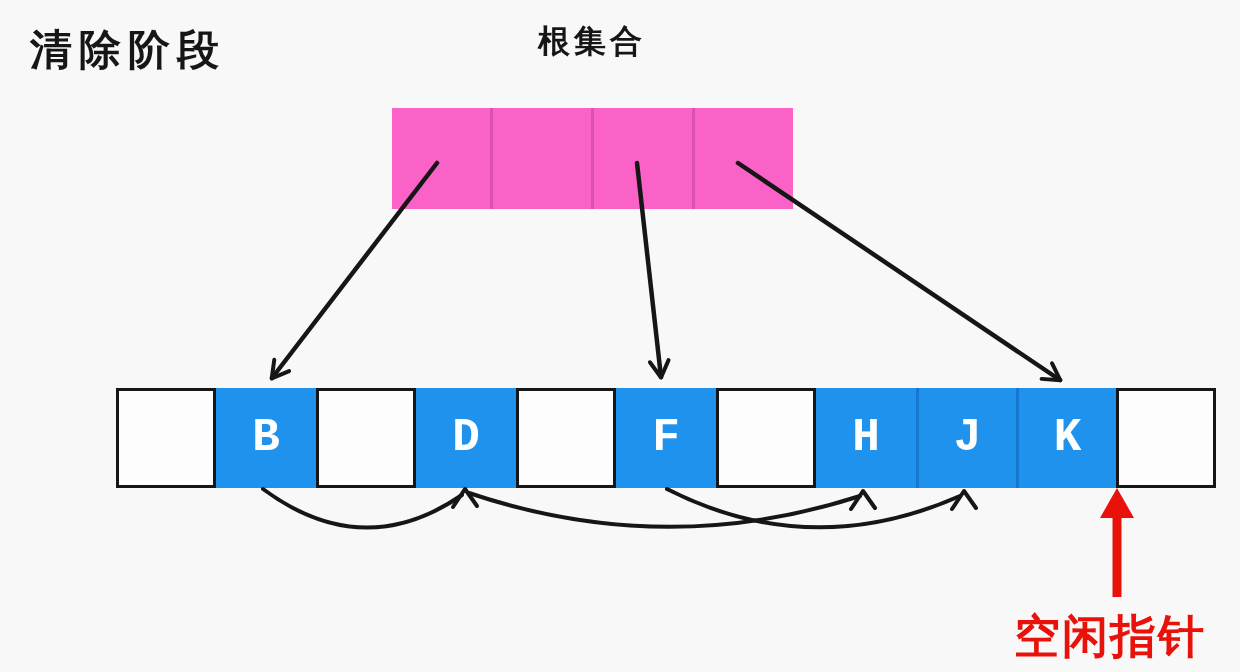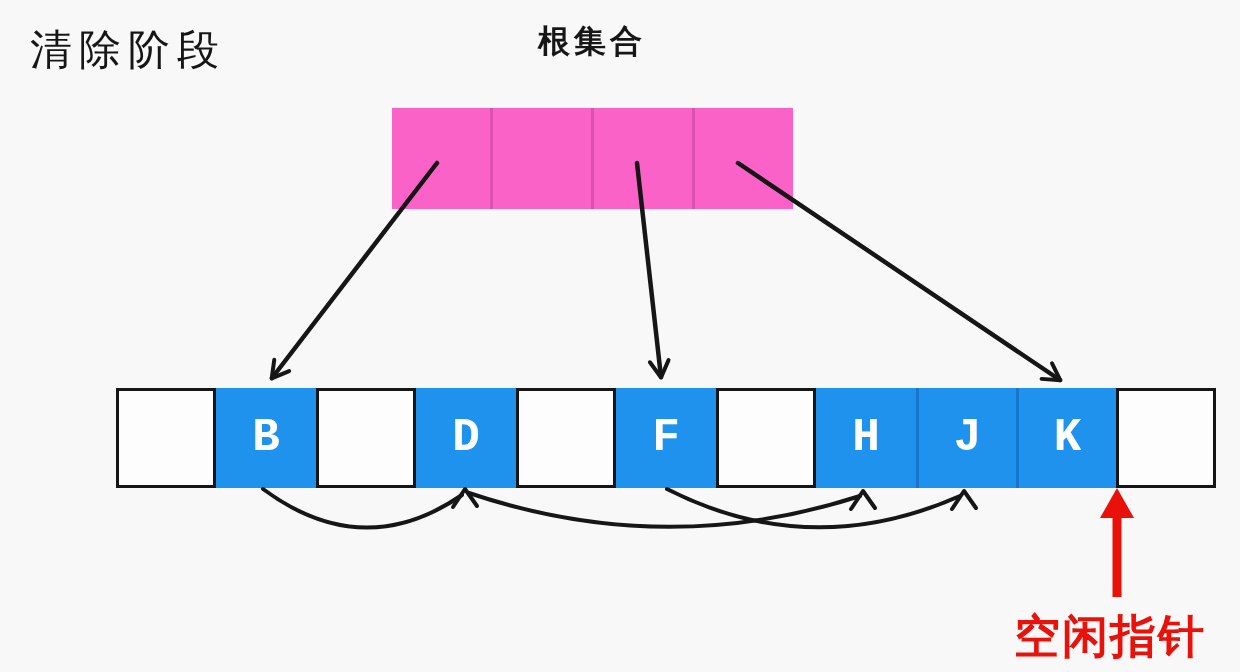--- a/index.html
+++ b/index.html
@@ -4,21 +4,21 @@
 <style>
   :root{
     --bg:#f8f8f8; --ink:#161616; --pink:#fa62c8; --pink-div:#dc50af;
     --blue:#1e92ec; --blue-div:#1578ce; --free:#fdfdfd; --red:#e8120b;
   }
   html,body{margin:0;padding:0;}
   body{background:#fff;font-family:"Liberation Sans", sans-serif;}
   .stage{position:relative;width:1240px;height:672px;background:var(--bg);overflow:hidden;}
 
   .title-phase{
-    position:absolute;left:30px;top:22px;font-size:42px;font-weight:normal;
+    position:absolute;left:30px;top:22px;font-size:42px;font-weight:bold;
     color:var(--ink);letter-spacing:7px;white-space:nowrap;
   }
   .title-root{
     position:absolute;left:592px;top:20px;transform:translateX(-50%);
     font-size:32px;font-weight:bold;color:var(--ink);letter-spacing:4px;white-space:nowrap;
   }
 
   .root-set{
     position:absolute;left:392px;top:108px;width:401px;height:101px;
     background:var(--pink);display:flex;

